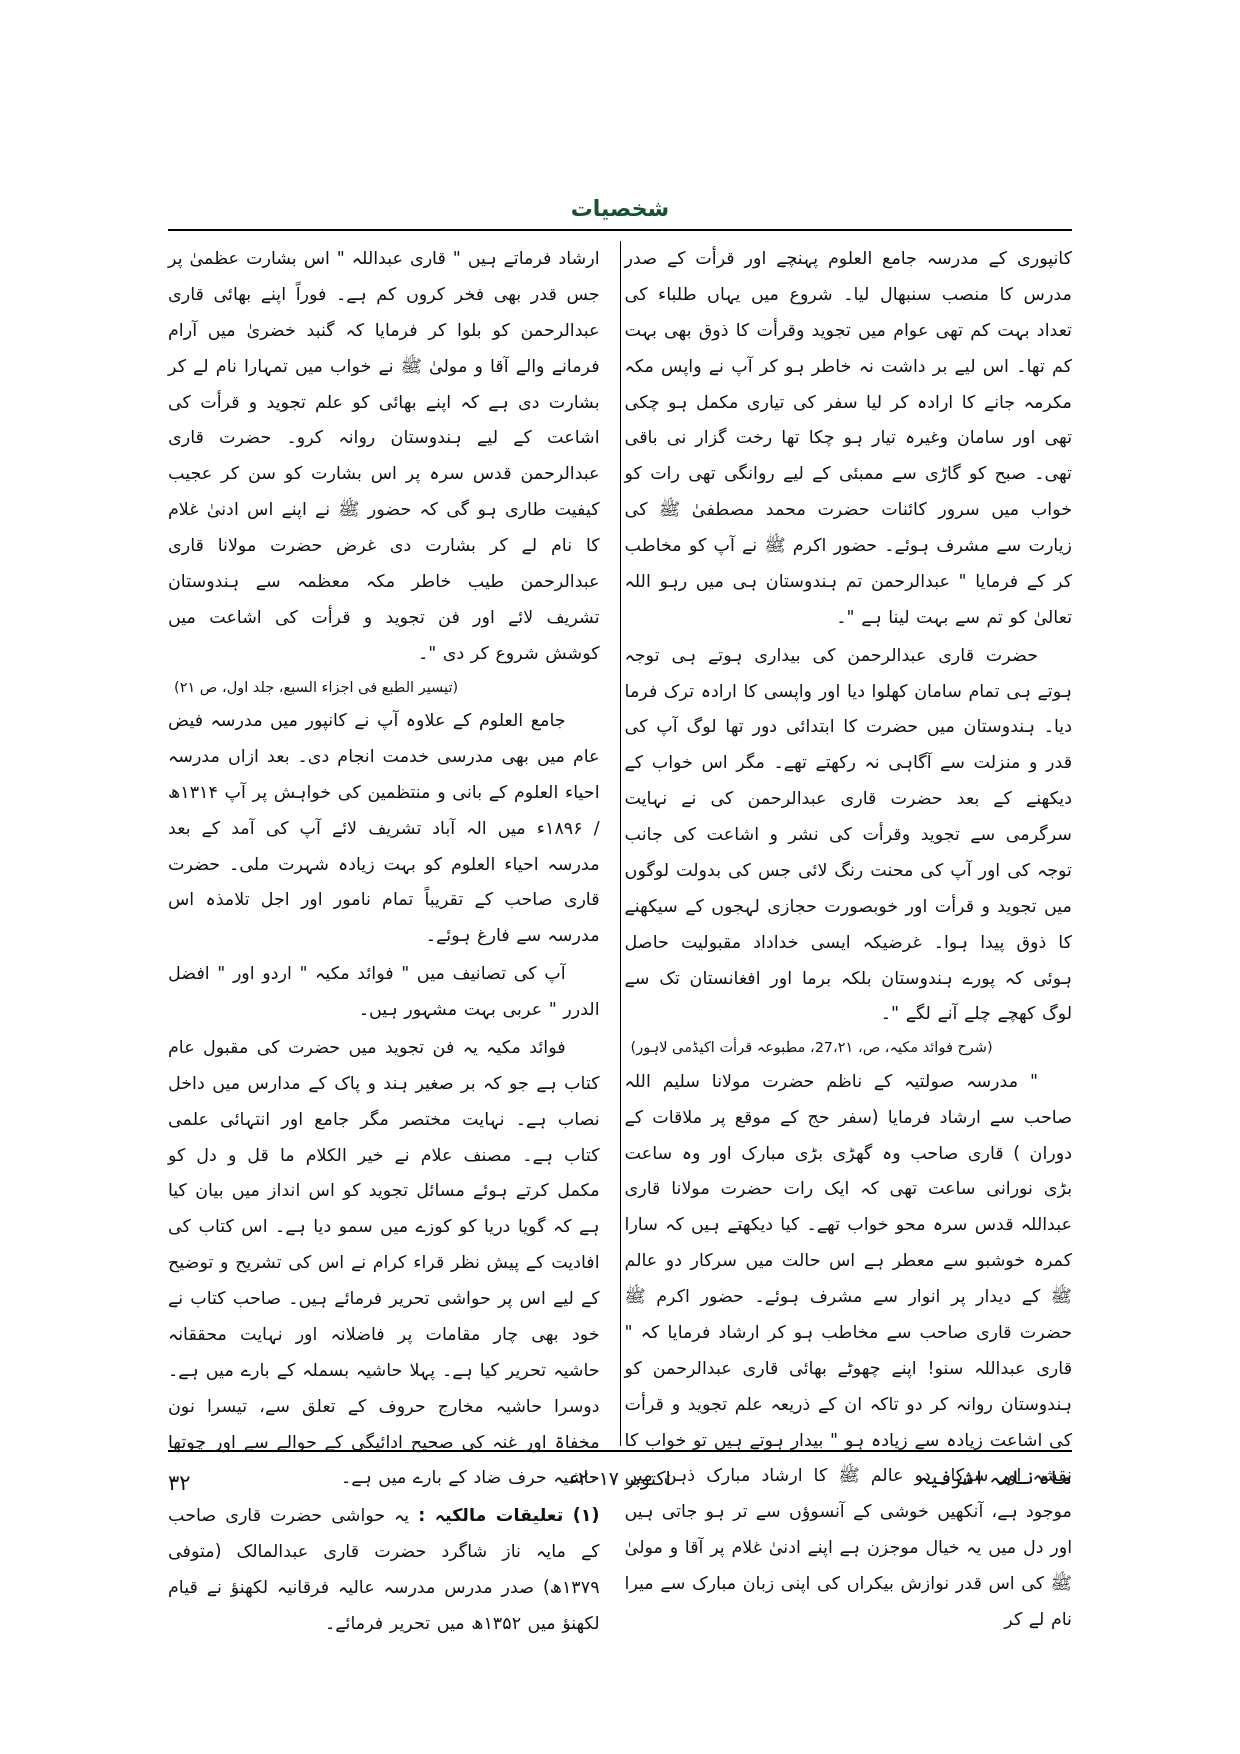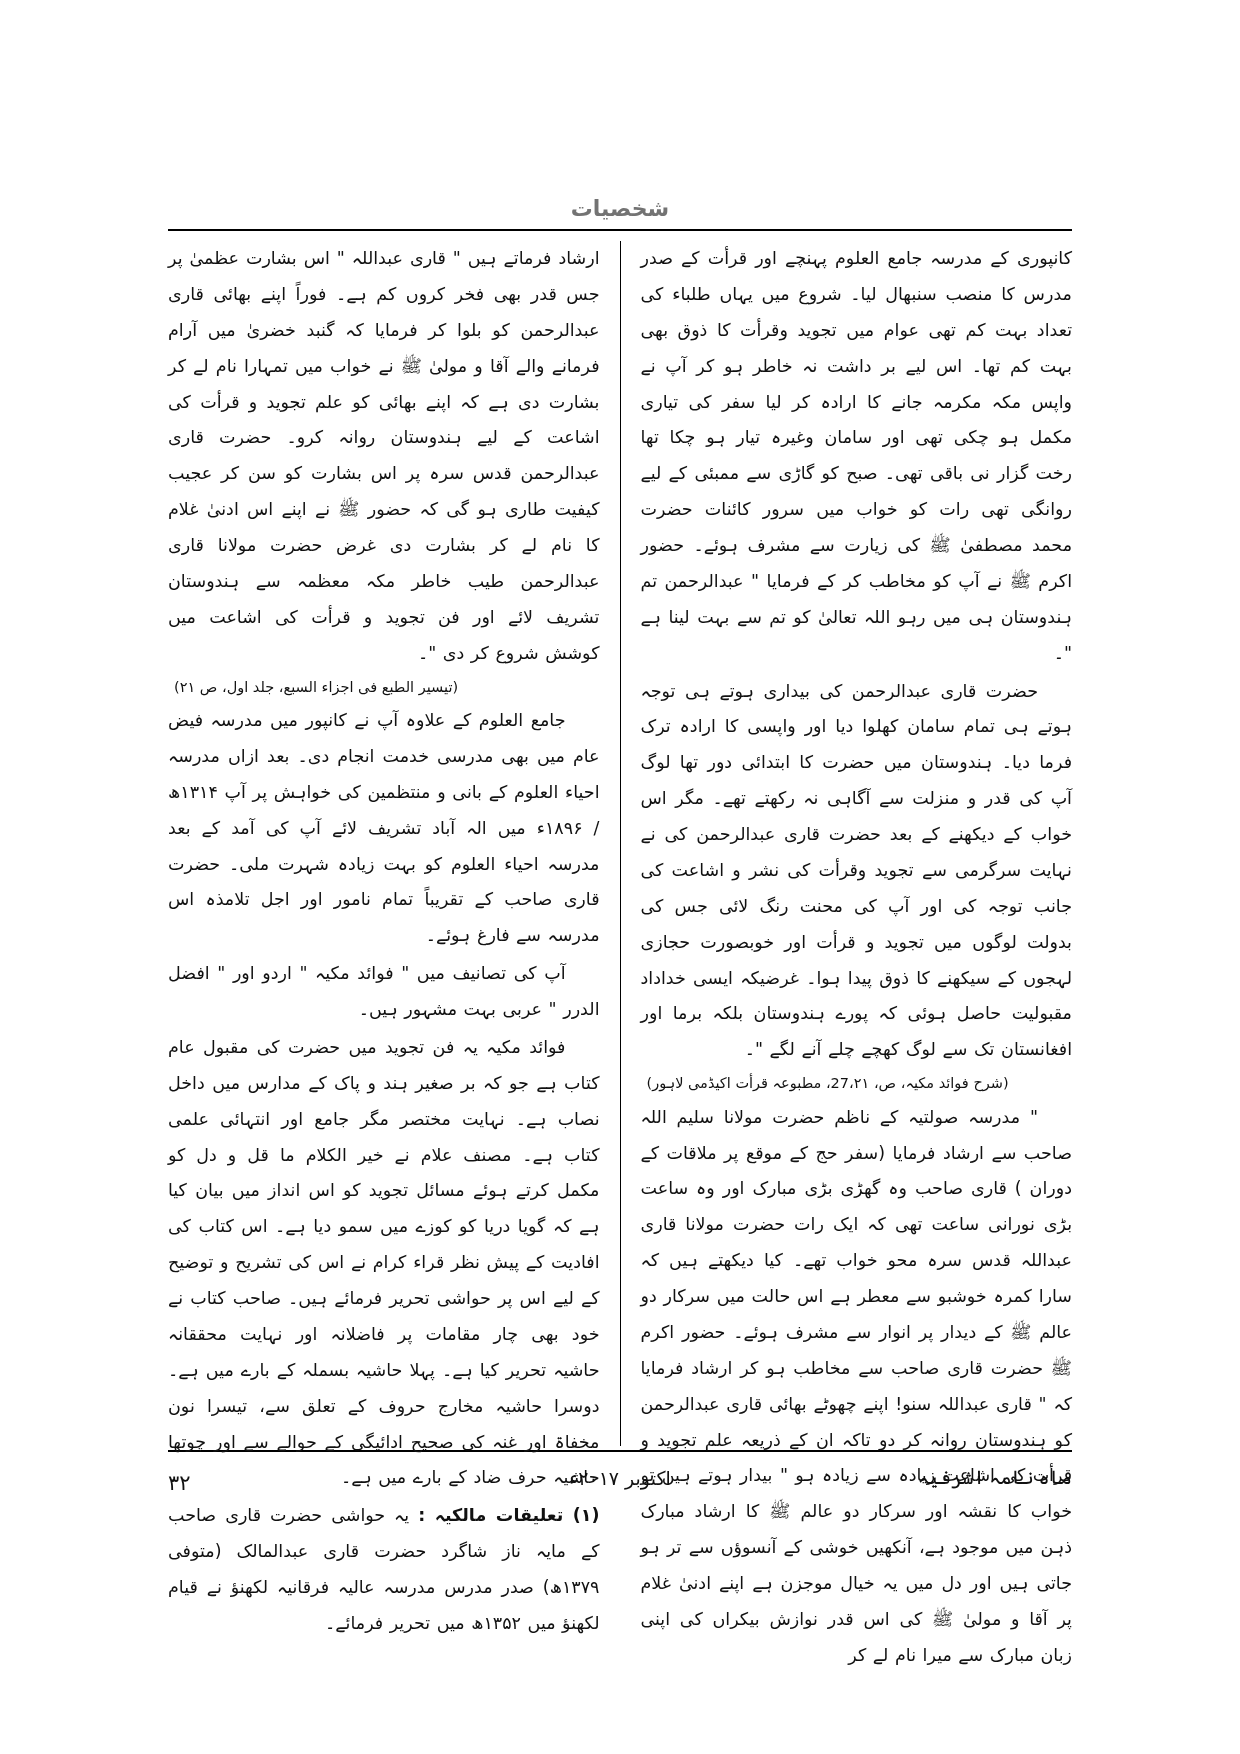--- a/index.html
+++ b/index.html
@@ -24,21 +24,21 @@
     width: 904px;
     height: 1352px;
   }
   
   .header {
     text-align: center;
     font-size: 22px;
     font-weight: bold;
     letter-spacing: 1px;
     padding-bottom: 8px;
-    color: #737373;
+    color: #14532d;
   }
   .rule-top {
     border-top: 2px solid #000;
     width: 100%;
     margin: 0;
   }
   
   .body {
     display: flex;
     flex-direction: row;
@@ -48,21 +48,21 @@
     box-sizing: border-box;
   }
   .col {
     width: 50%;
     box-sizing: border-box;
     direction: rtl;
     text-align: justify;
     text-align-last: right;
   }
   .col-right {
-    padding-left: 18px;
+    padding-left: 2px;
     border-left: 0;
   }
   .col-left {
     padding-right: 18px;
   }
   .col-divider {
     width: 0;
     border-right: 1.5px solid #000;
     margin: 0 2px;
     align-self: stretch;

